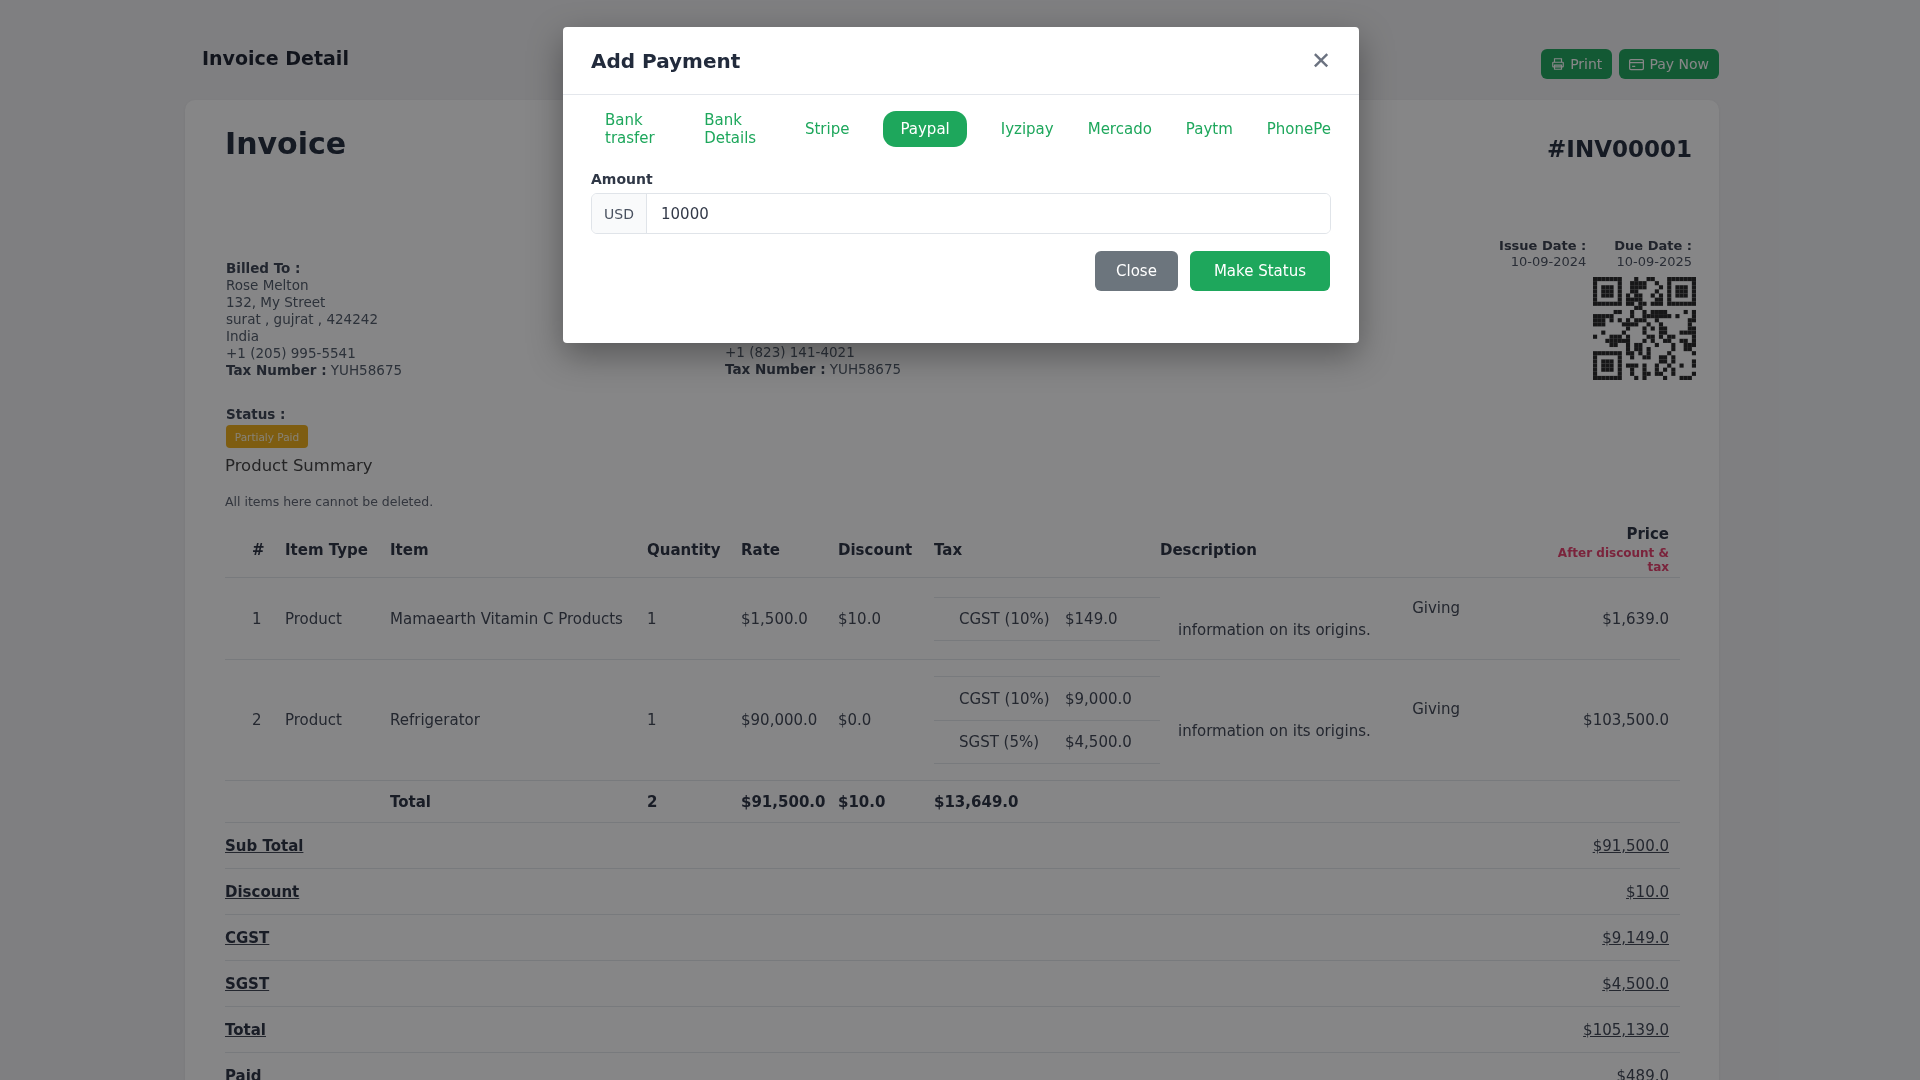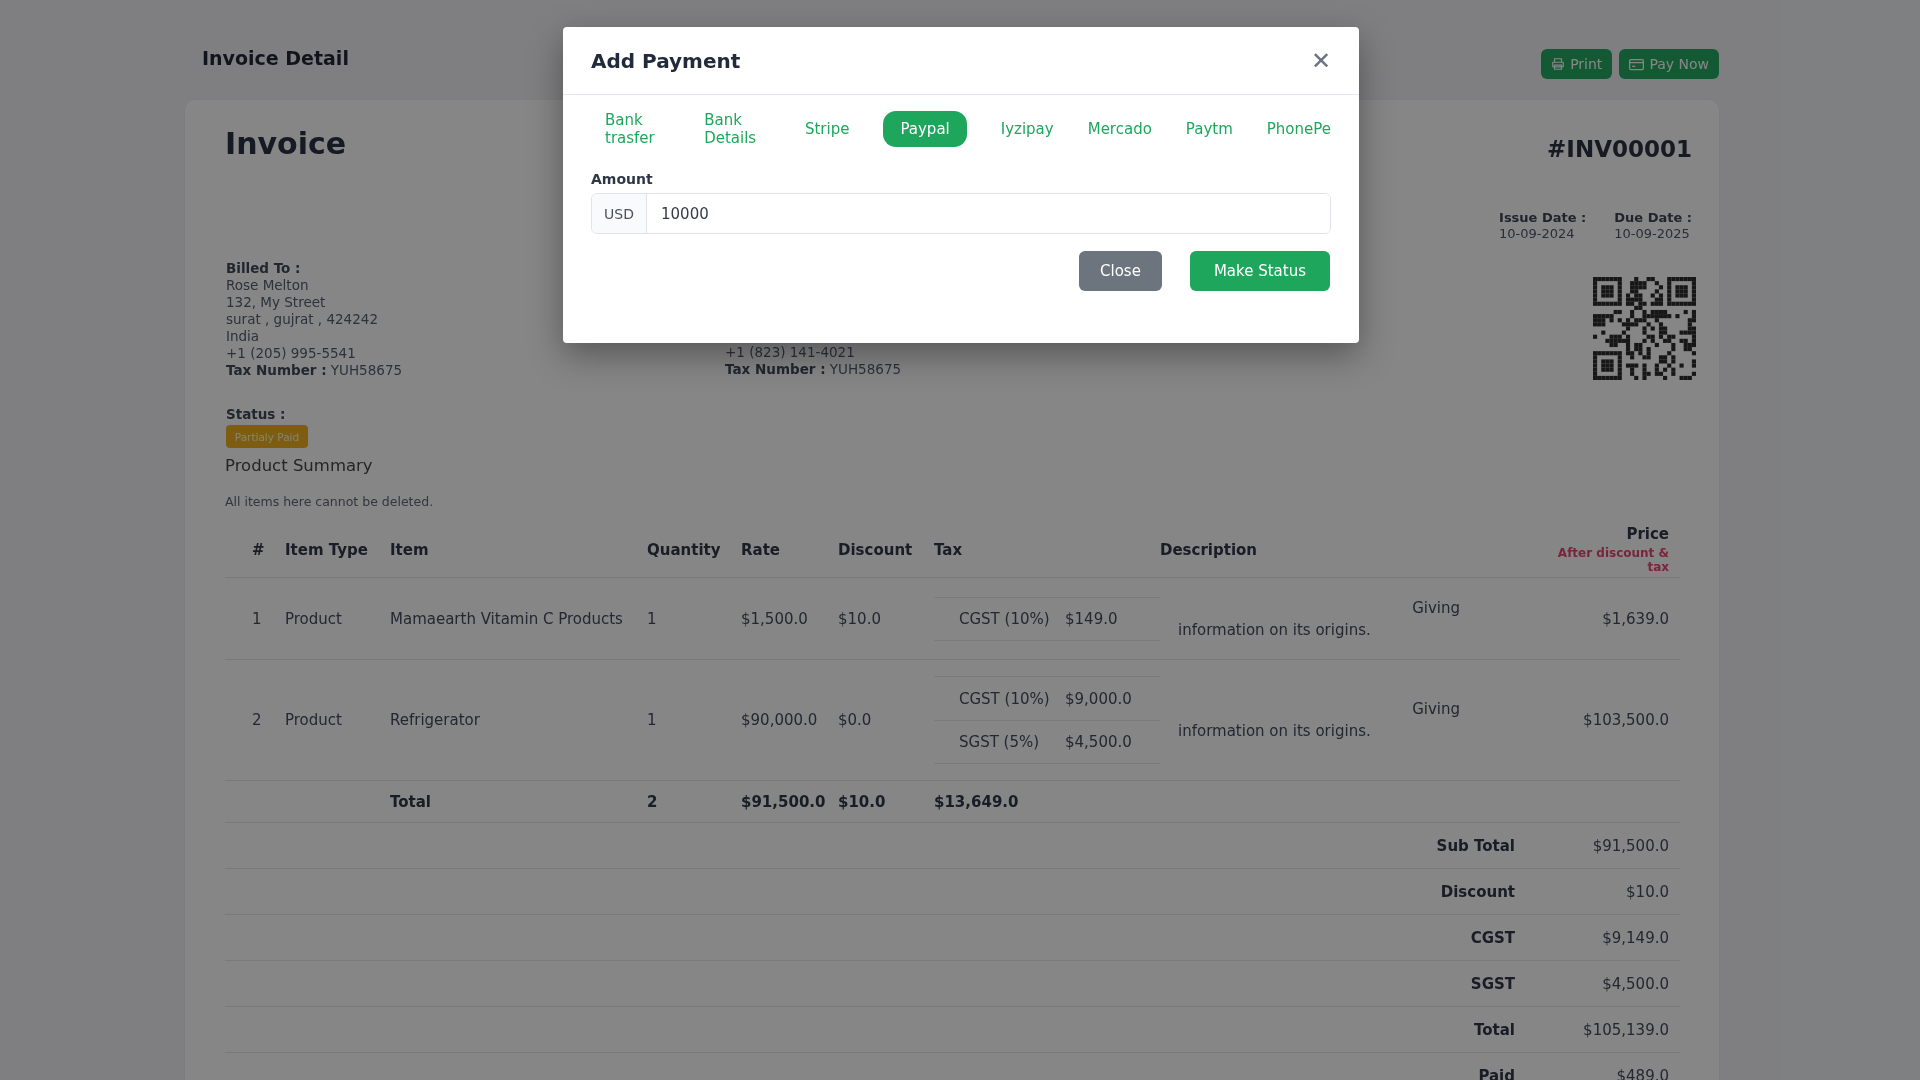--- a/index.html
+++ b/index.html
@@ -19,21 +19,21 @@
         border-radius:10px;box-shadow:0 1px 4px rgba(20,20,30,.06);z-index:1;}
   .inv-heading{position:absolute;left:40px;top:26px;font-size:30px;font-weight:600;color:#222b3c;text-align:center;}
   .inv-number{position:absolute;right:27px;top:36px;font-size:23px;font-weight:700;color:#222b3c;}
 
   .addr{position:absolute;left:41px;top:160px;font-size:13.5px;line-height:17px;color:#505a68;}
   .addr b{color:#3b4453;}
   .addr2{position:absolute;left:540px;top:244px;font-size:13.5px;line-height:17px;color:#505a68;}
   .addr2 b{color:#3b4453;}
 
   .dates{position:absolute;right:27px;top:110px;display:flex;gap:28px;z-index:1;}
-  .datecol{text-align:left;font-size:13px;line-height:16px;color:#4a5260;}
+  .datecol{text-align:right;font-size:13px;line-height:16px;color:#4a5260;margin-top:28px;}
   .datecol b{color:#39404e;}
 
   .qr{position:absolute;right:23px;top:177px;width:103px;height:103px;}
 
   .status-label{position:absolute;left:41px;top:306px;font-size:13.5px;font-weight:700;color:#3b4453;}
   .badge{position:absolute;left:41px;top:325px;width:82px;height:23px;border-radius:4px;background:#efae18;
          color:#fff6dd;font-size:10.5px;display:flex;align-items:center;justify-content:center;}
 
   .ps-title{position:absolute;left:40px;top:356px;font-size:16.5px;font-weight:400;color:#404040;}
   .ps-note{position:absolute;left:40px;top:394px;font-size:12.5px;color:#5c6370;}
@@ -53,43 +53,43 @@
   .price-sub{font-size:12px;font-weight:700;color:#e8406d;margin-top:3px;text-align:right;}
   .taxbox{height:100%;display:flex;flex-direction:column;justify-content:center;}
   .taxline{height:44px;display:flex;align-items:center;padding-left:25px;border-top:1px solid #e4e7ec;}
   .taxline:last-child{border-bottom:1px solid #e4e7ec;}
   .taxname{width:106px;}
   .desc{height:100%;display:flex;flex-direction:column;justify-content:center;
         padding:0 85px 0 18px;line-height:22px;}
   .desc .l1{text-align:right;}
   .desc .l2{text-align:left;}
 
-  .srow{height:46px;border-bottom:1px solid #e4e7ec;display:flex;align-items:center;justify-content:flex-end;
-        font-size:15px;}
+  .srow{height:46px;border-bottom:1px solid #e4e7ec;display:flex;align-items:center;justify-content:space-between;
+        font-size:15px;text-decoration:underline;}
   .slabel{font-weight:700;color:#2a3142;}
   .sval{width:165px;text-align:right;padding-right:11px;color:#3f4654;}
 
   
   .overlay{position:absolute;inset:0;background:rgba(8,9,11,.49);z-index:5;}
   .modal{position:absolute;left:563px;top:27px;width:796px;height:316px;background:#fff;border-radius:4px;
          box-shadow:0 12px 34px rgba(0,0,0,.35);z-index:10;}
   .modal-header{height:68px;border-bottom:1px solid #e4e7ec;display:flex;align-items:center;padding:0 26px 0 28px;}
   .modal-title{font-size:20px;font-weight:600;color:#222b3c;}
   .modal-close{margin-left:auto;background:none;border:none;font-size:24px;line-height:1;color:#6b7280;
                cursor:pointer;font-family:inherit;padding:2px;}
   .modal-body{padding:17px 28px 0;}
   .tabs{display:flex;align-items:center;gap:34px;margin-left:14px;height:34px;}
   .tab{font-size:15px;color:#1ea75c;cursor:pointer;}
   .tab.active{background:#1ea75c;color:#fff;padding:9px 17px;border-radius:13px;}
   .amount-label{margin-top:25px;font-size:14px;font-weight:700;color:#2f3746;}
   .input-group{margin-top:6px;display:flex;height:41px;width:740px;border:1px solid #e0e4e9;border-radius:6px;overflow:hidden;background:#fff;}
   .ig-addon{width:55px;background:#f9fafb;border-right:1px solid #e0e4e9;display:flex;align-items:center;
             justify-content:center;font-size:14px;color:#4a5260;}
   .ig-input{flex:1;border:none;outline:none;padding:0 14px;font-size:15px;color:#333a49;font-family:inherit;}
-  .modal-footer{position:absolute;top:224px;right:29px;display:flex;gap:28px;}
+  .modal-footer{position:absolute;top:224px;right:29px;display:flex;gap:12px;}
   .btn-close{height:40px;padding:0 21px;background:#6c757d;color:#fff;border:none;border-radius:6px;
              font-size:15px;font-family:inherit;cursor:pointer;}
   .btn-pay{height:40px;padding:0 24px;background:#1ea75c;color:#fff;border:none;border-radius:6px;
            font-size:15px;font-family:inherit;cursor:pointer;}
 </style>
 </head>
 <body>
 
 <div class="stage">
 

